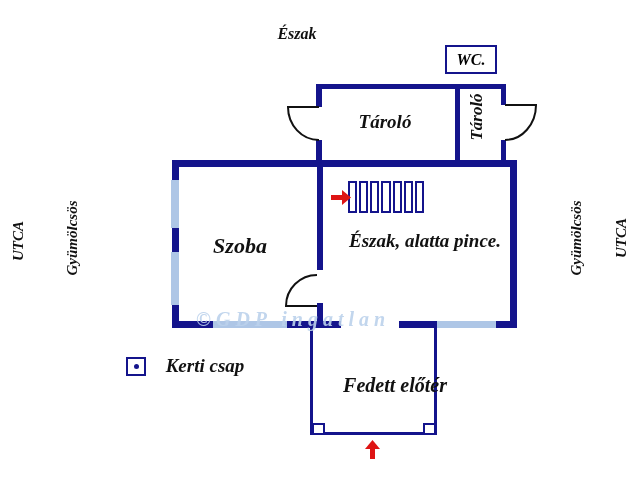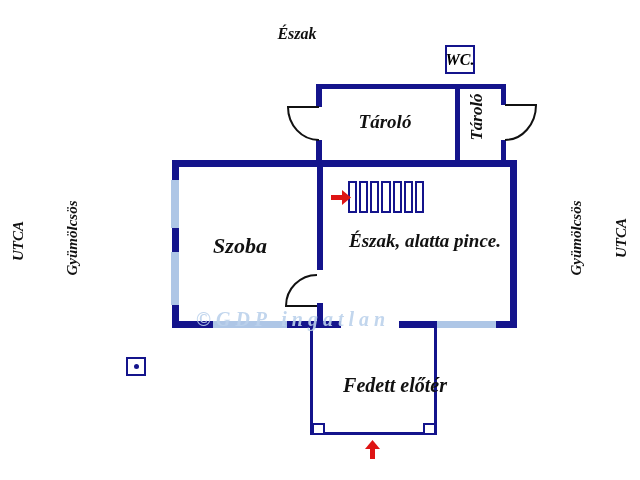--- a/index.html
+++ b/index.html
@@ -47,21 +47,21 @@
 
 <div id="canvas">
 
   <div class="lbl" style="left:297px;top:34px;font-size:16px;">Észak</div>
 
   <div class="lbl vlbl" style="left:18px;top:241px;font-size:15px;">UTCA</div>
   <div class="lbl vlbl" style="left:72px;top:238px;font-size:15px;">Gyümölcsös</div>
   <div class="lbl vlbl" style="left:576px;top:238px;font-size:15px;">Gyümölcsös</div>
   <div class="lbl vlbl" style="left:621px;top:238px;font-size:15px;">UTCA</div>
 
-  <div class="box wcbox" style="left:445px;top:45px;width:30px;height:29px;font-size:16px;">
+  <div class="box wcbox" style="left:445px;top:45px;width:52px;height:29px;font-size:16px;">
     <span>WC.</span>
   </div>
 
   <div class="wall" style="left:316px;top:84px;width:190px;height:5px;"></div>
   <div class="wall" style="left:316px;top:84px;width:6px;height:23px;"></div>
   <div class="wall" style="left:316px;top:140px;width:6px;height:22px;"></div>
   <div class="wall" style="left:455px;top:84px;width:5px;height:76px;"></div>
   <div class="wall" style="left:501px;top:84px;width:5px;height:21px;"></div>
   <div class="wall" style="left:501px;top:140px;width:5px;height:22px;"></div>
 
@@ -97,20 +97,21 @@
   </div>
 
   <div class="porch z5" style="left:310px;top:328px;width:127px;height:107px;"></div>
   <div class="post z5" style="left:312px;top:423px;"></div>
   <div class="post z5" style="left:423px;top:423px;"></div>
   <div class="lbl z5" style="left:395px;top:385px;font-size:20px;">Fedett előtér</div>
 
   <div class="tapbox" style="left:126px;top:357px;width:20px;height:19px;">
     <div class="tapdot"></div>
   </div>
+  <div class="lbl" style="left:205px;top:366px;font-size:19px;">Kerti csap</div>
 
   <div class="watermark" style="left:196px;top:308px;">©GDP ingatlan</div>
 
   <svg class="overlay" width="640" height="480" viewBox="0 0 640 480">
 
     <path d="M319,107 L288,107 A31,33 0 0 0 319,140" fill="none" stroke="#111" stroke-width="2"></path>
 
     <path d="M505,105 L536,105 A31,35 0 0 1 505,140" fill="none" stroke="#111" stroke-width="2"></path>
 
     <path d="M317,275 A31,31 0 0 0 286,306 L317,306" fill="none" stroke="#111" stroke-width="2"></path>

